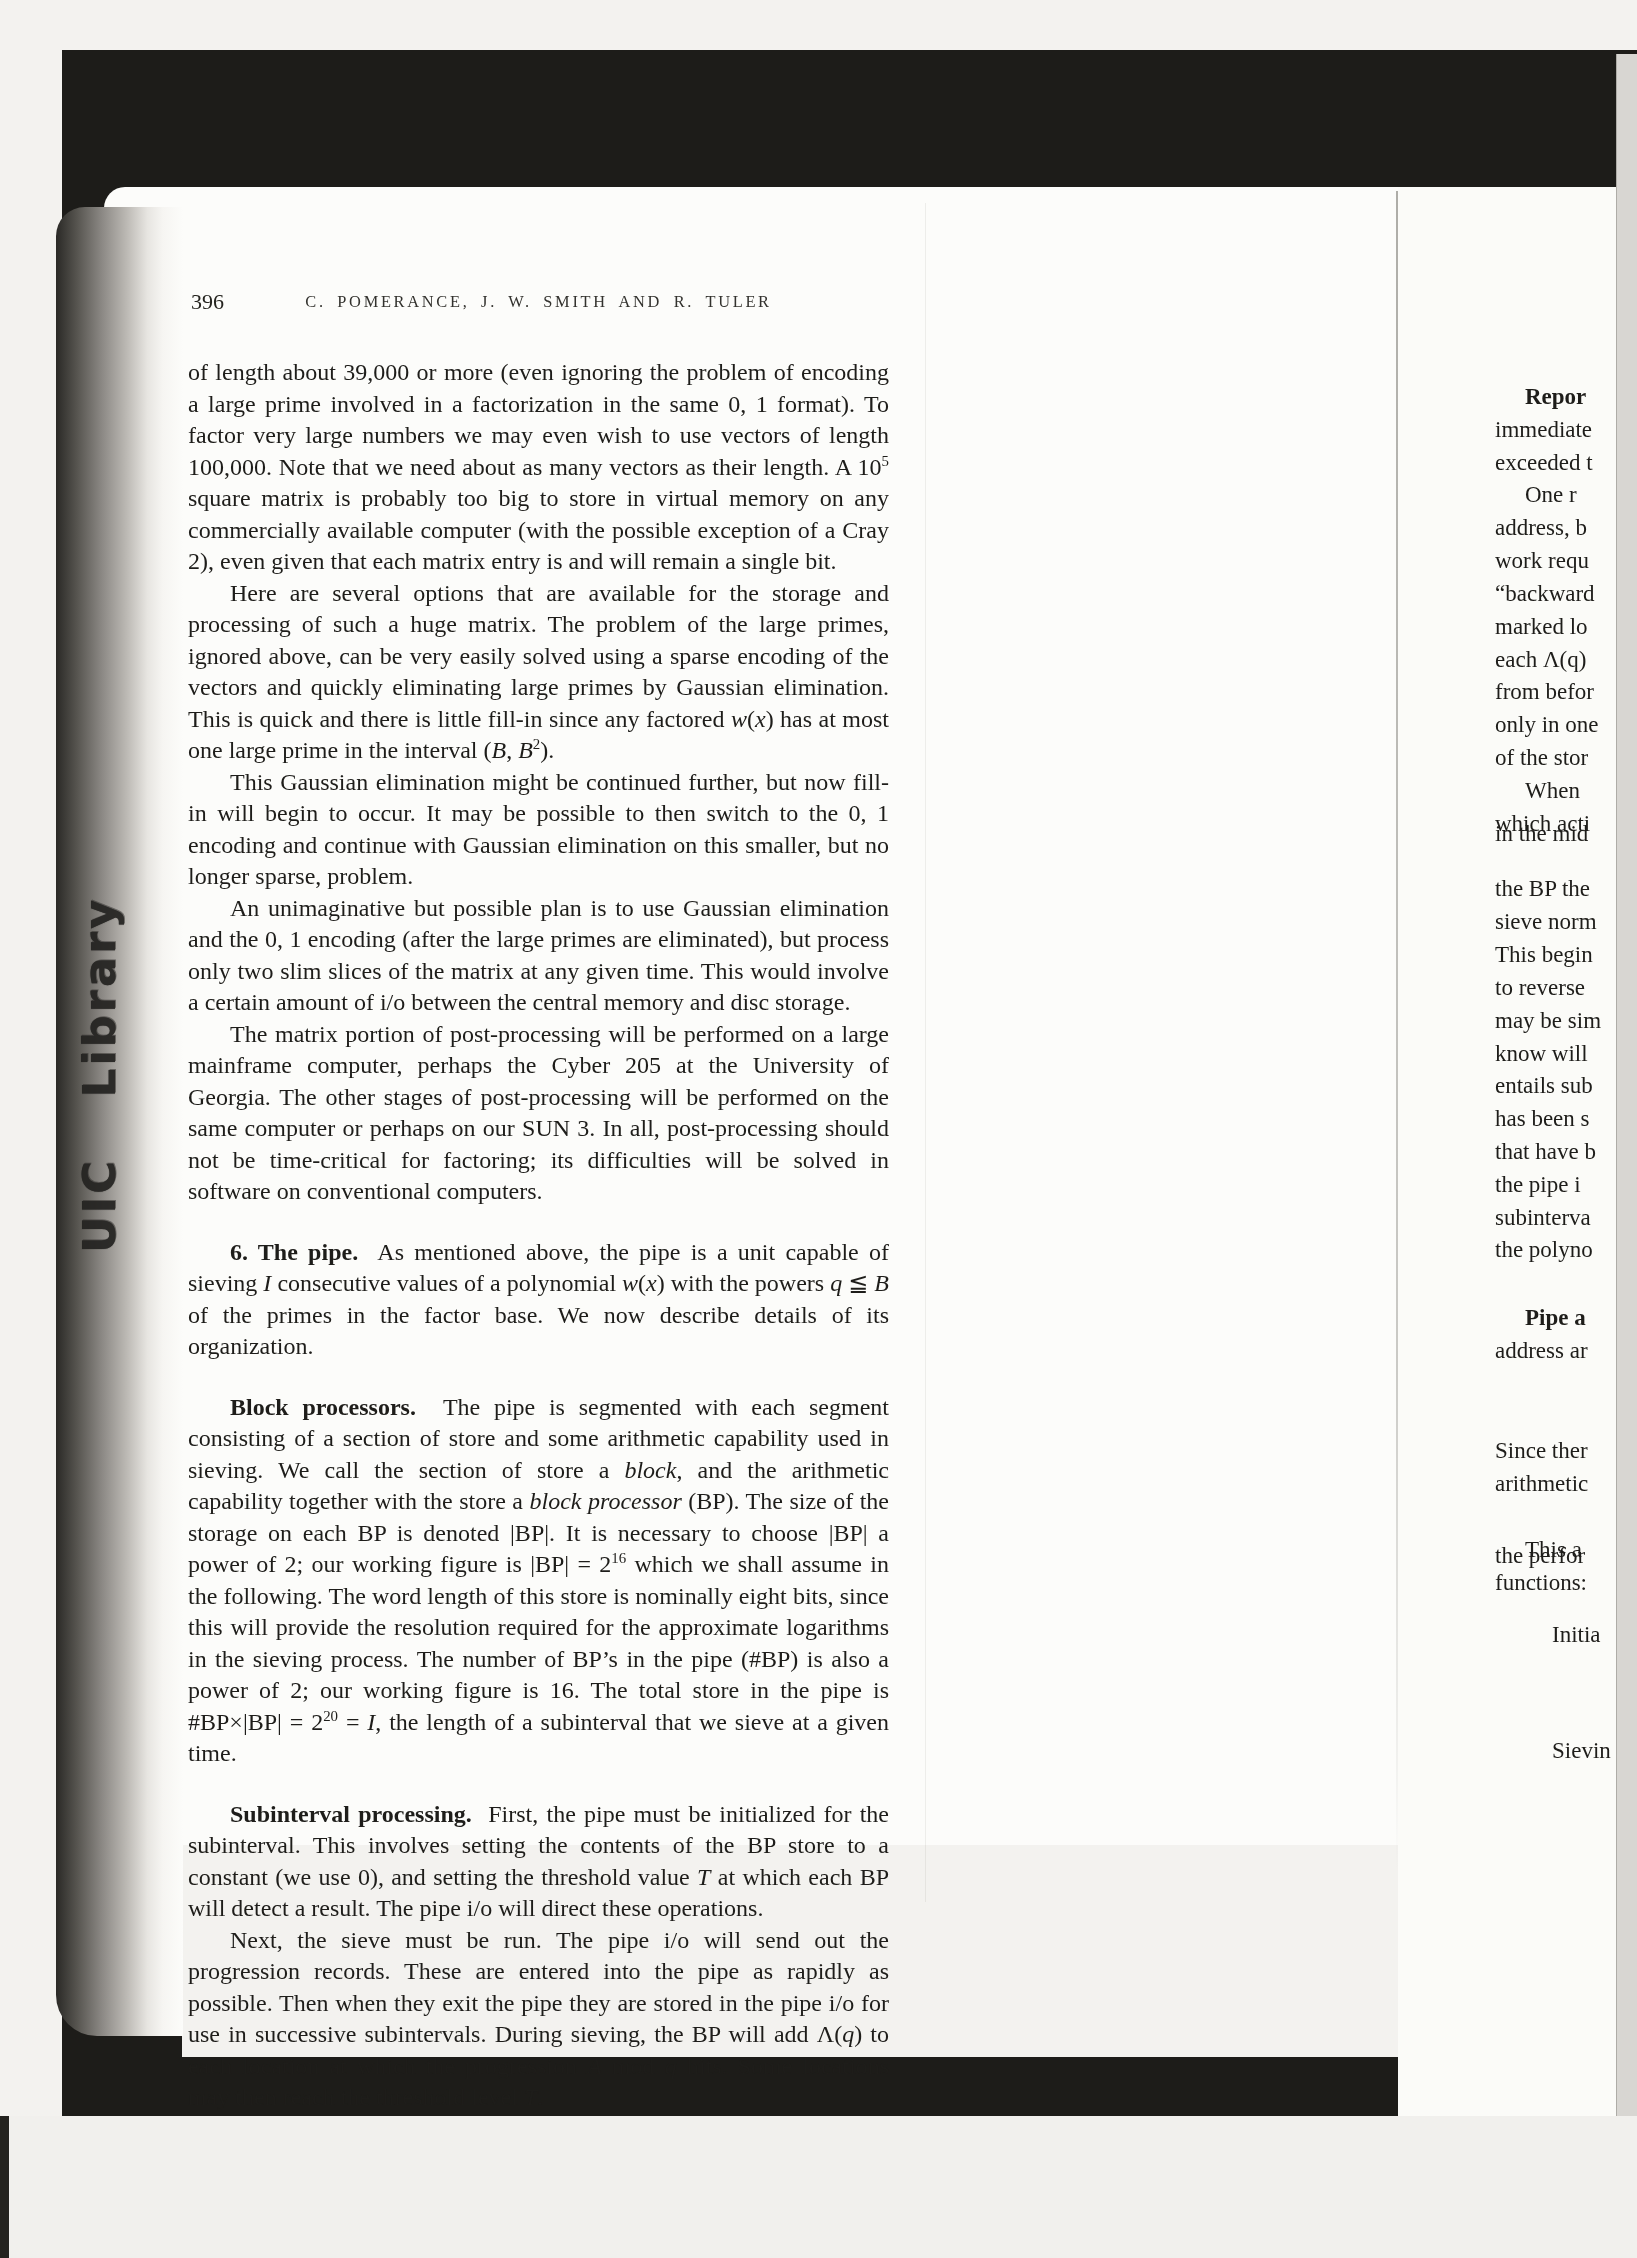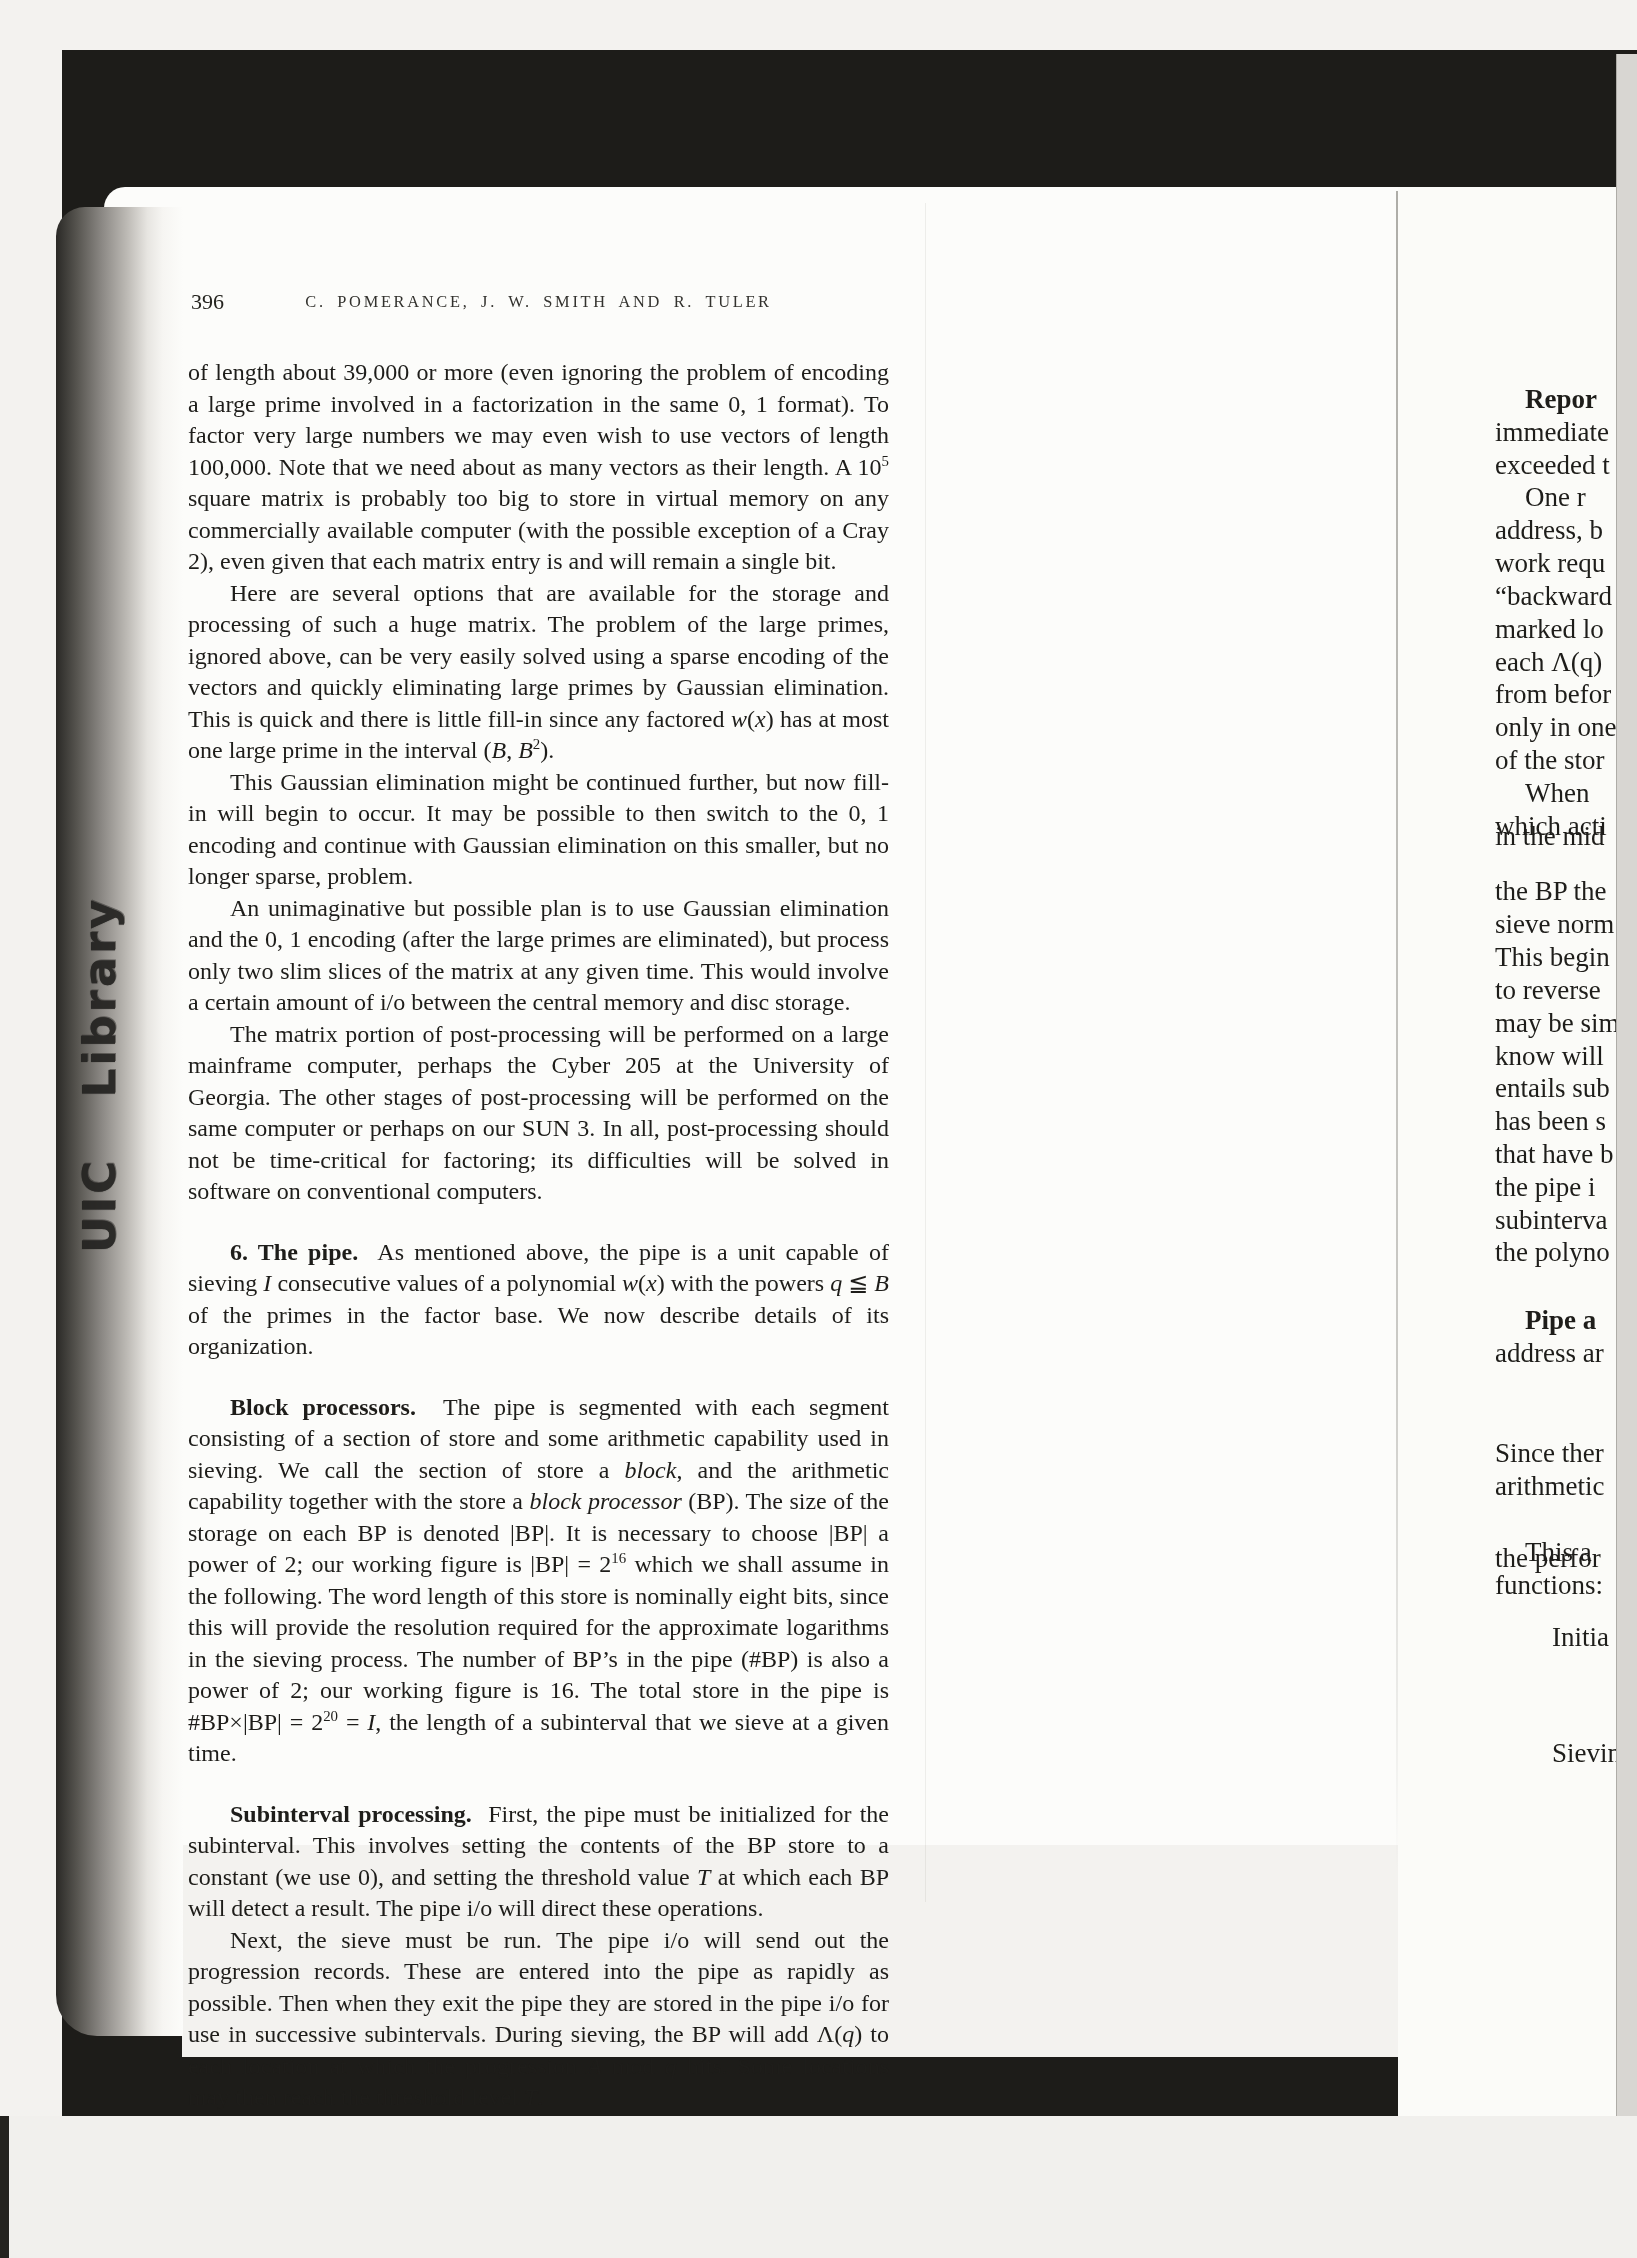--- a/index.html
+++ b/index.html
@@ -59,21 +59,21 @@
   
   #gutter-line {
     left:1396px; top:191px; width:1.9px; height:1680px;
     background:linear-gradient(180deg, rgba(110,108,100,.55) 0%, rgba(110,108,100,.35) 70%, rgba(110,108,100,0) 100%);
   }
 
   
   #right-page { left:1398px; top:187px; width:239px; height:2071px; background:#fbfbf8; overflow:hidden; }
   .frag {
     position:absolute; left:97px; white-space:nowrap;
-    font-size:27px; color:#1e1d1a;
+    font-size:23px; color:#1e1d1a;
   }
   .frag.b { font-weight:bold; }
   .frag.ind { left:127px; }
   .frag.ind2 { left:154px; }
 
   
   #right-edge-strip {
     left:1616px; top:54px; width:21px; height:2204px;
     background:#d8d6d2; border-left:1.9px solid #aeaca7;
   }

